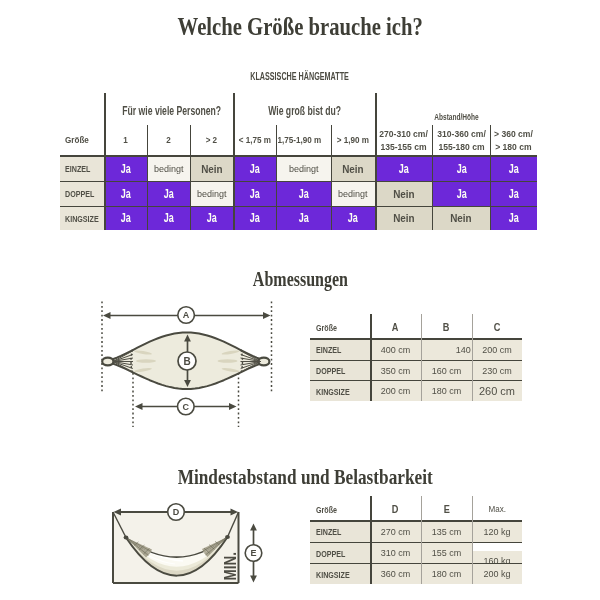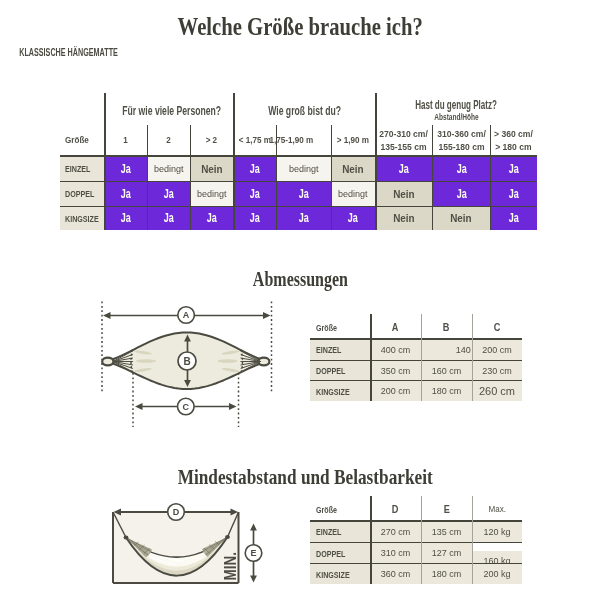--- a/index.html
+++ b/index.html
@@ -12,49 +12,46 @@
 .hline{position:absolute;height:1px;background:#45453c;}
 .green{background:#6d28d9;color:#fdfff5;font-weight:bold;font-size:12px;}
 .light{background:#f6f4ee;font-size:9px;}
 .gray{background:#dcd8c7;font-weight:bold;font-size:11px;}
 .labelc{background:#e9e5d8;font-weight:bold;font-size:9.5px;}
 .valc{background:#ece8db;font-size:9px;}
 .serif{font-family:"Liberation Serif",serif;font-weight:bold;color:#3e3e36;}
 </style></head><body>
 <div id="page">
 <div class="abs" style="left:0;top:11px;width:600px;text-align:center;font-size:26px;line-height:30px;"><span class="cx serif" style="transform:scaleX(0.795)">Welche Größe brauche ich?</span></div>
-<div class="abs" style="left:0;top:47px;width:600px;text-align:left;font-size:10px;font-weight:bold;color:#4c4b42;"><span class="cx" style="transform:scaleX(0.72)">KLASSISCHE HÄNGEMATTE</span></div>
+<div class="abs" style="left:0;top:71px;width:600px;text-align:center;font-size:10px;font-weight:bold;color:#4c4b42;"><span class="cx" style="transform:scaleX(0.72)">KLASSISCHE HÄNGEMATTE</span></div>
 <div class="cell " style="left:204.5px;top:102.5px;width:200px;height:16px;">
       <span class="cx" style="font-weight:bold;font-size:12px;transform:scaleX(0.72)">Wie groß bist du?</span>
     </div>
 <div class="cell " style="left:72.0px;top:102.5px;width:200px;height:16px;">
       <span class="cx" style="font-weight:bold;font-size:12px;transform:scaleX(0.72)">Für wie viele Personen?</span>
     </div>
-<div class="cell " style="left:356.5px;top:96.5px;width:200px;height:16px;">
-      <span class="cx" style="font-weight:bold;font-size:12px;transform:scaleX(0.67)">Hast du genug Platz?</span>
-    </div>
 <div class="cell " style="left:356.5px;top:108.8px;width:200px;height:16px;">
       <span class="cx" style="font-weight:bold;font-size:9px;transform:scaleX(0.73)">Abstand/Höhe</span>
     </div>
 <div class="cell" style="left:59.5px;top:131.5px;width:44px;height:16px;font-weight:bold;font-size:9px;justify-content:flex-start;padding-left:5.5px;">
       <span class="cxl" style="transform:scaleX(0.9)">Größe</span>
     </div>
 <div class="cell " style="left:95.75px;top:131.5px;width:60px;height:16px;">
       <span class="cx" style="font-weight:bold;font-size:9px;transform:scaleX(0.9)">1</span>
     </div>
 <div class="cell " style="left:138.65px;top:131.5px;width:60px;height:16px;">
       <span class="cx" style="font-weight:bold;font-size:9px;transform:scaleX(0.9)">2</span>
     </div>
 <div class="cell " style="left:181.75px;top:131.5px;width:60px;height:16px;">
       <span class="cx" style="font-weight:bold;font-size:9px;transform:scaleX(0.9)">&gt; 2</span>
     </div>
 <div class="cell " style="left:225.0px;top:131.5px;width:60px;height:16px;">
       <span class="cx" style="font-weight:bold;font-size:9px;transform:scaleX(0.9)">&lt; 1,75 m</span>
     </div>
-<div class="cell " style="left:261px;top:131.5px;width:60px;height:16px;">
+<div class="cell " style="left:269px;top:131.5px;width:60px;height:16px;">
       <span class="cx" style="font-weight:bold;font-size:9px;transform:scaleX(0.9)">1,75-1,90 m</span>
     </div>
 <div class="cell " style="left:322.85px;top:131.5px;width:60px;height:16px;">
       <span class="cx" style="font-weight:bold;font-size:9px;transform:scaleX(0.9)">&gt; 1,90 m</span>
     </div>
 <div class="cell" style="left:368.54999999999995px;top:127px;width:70px;height:27px;font-weight:bold;font-size:9px;line-height:13px;text-align:center;">
       <span class="cx" style="transform:scaleX(0.95)">270-310 cm/<br>135-155 cm</span>
     </div>
 <div class="cell" style="left:426.2px;top:127px;width:70px;height:27px;font-weight:bold;font-size:9px;line-height:13px;text-align:center;">
       <span class="cx" style="transform:scaleX(0.95)">310-360 cm/<br>155-180 cm</span>
@@ -294,21 +291,21 @@
 <div class="cell valc" style="left:472px;top:522px;width:50px;height:19.5px;">
       <span style="font-size:9px;white-space:nowrap">120 kg</span>
     </div>
 <div class="cell labelc" style="left:310px;top:542.5px;width:60px;height:21px;justify-content:flex-start;padding-left:5.5px;">
       <span class="cxl">DOPPEL</span>
     </div>
 <div class="cell valc" style="left:370px;top:542.5px;width:51px;height:21px;">
       <span style="font-size:9px;white-space:nowrap">310 cm</span>
     </div>
 <div class="cell valc" style="left:421px;top:542.5px;width:51px;height:21px;">
-      <span style="font-size:9px;white-space:nowrap">127 cm</span>
+      <span style="font-size:9px;white-space:nowrap">155 cm</span>
     </div>
 <div class="cell valc" style="left:472px;top:542.5px;width:50px;height:21px;margin-top:8px;">
       <span style="font-size:9px;white-space:nowrap">160 kg</span>
     </div>
 <div class="cell labelc" style="left:310px;top:564px;width:60px;height:20px;justify-content:flex-start;padding-left:5.5px;">
       <span class="cxl">KINGSIZE</span>
     </div>
 <div class="cell valc" style="left:370px;top:564px;width:51px;height:20px;">
       <span style="font-size:9px;white-space:nowrap">360 cm</span>
     </div>

